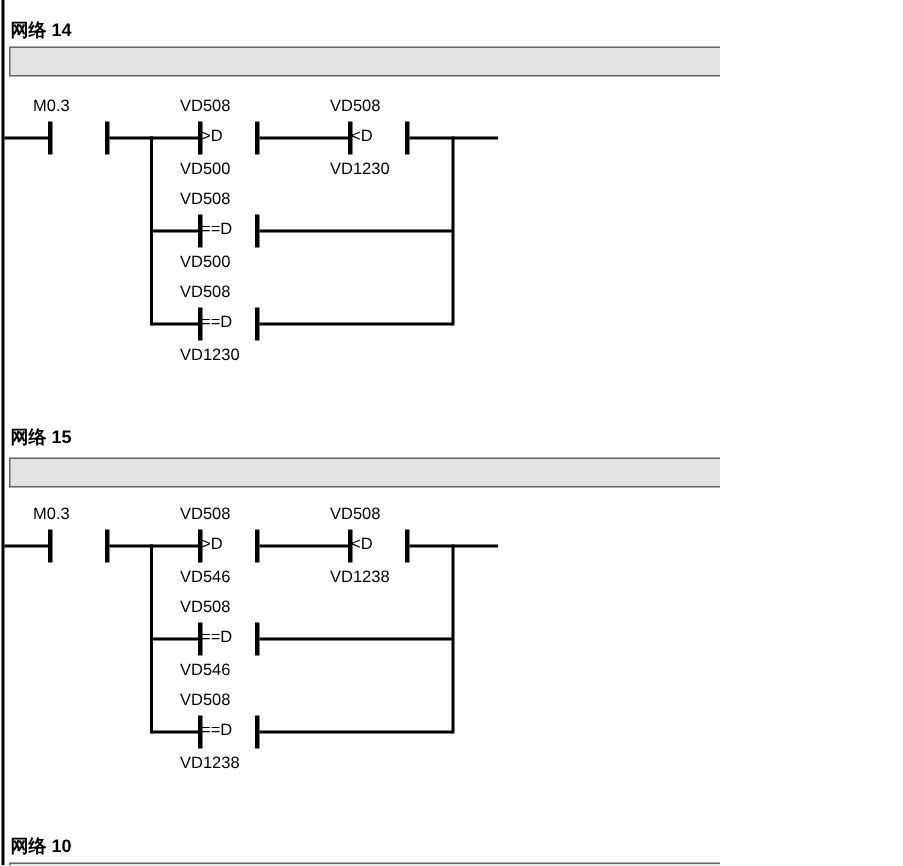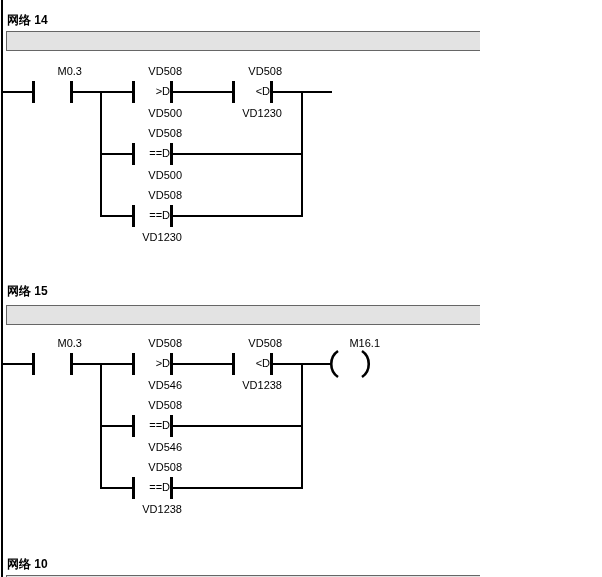--- a/index.html
+++ b/index.html
@@ -1,21 +1,21 @@
 <!DOCTYPE html>
 <html><head>
 <meta charset="utf-8">
 <style>
   html,body{margin:0;padding:0;background:#fff}
   #ladder{position:relative;width:480px;height:577px;background:#fff;overflow:hidden;
           font-family:"Liberation Sans",sans-serif}
   .wire,.bar{position:absolute;background:#000}
   .grp{position:absolute}
   .lbl{position:absolute;font:11px "Liberation Sans",sans-serif;color:#000;
-       text-align:right;white-space:nowrap;line-height:13px}
+       text-align:left;white-space:nowrap;line-height:13px}
   .title{position:absolute;left:7px;font:bold 12px "Liberation Sans",sans-serif;
          color:#000;white-space:nowrap;line-height:14px}
   .comment{position:absolute;left:6px;width:596px;height:20px;box-sizing:border-box}
   svg{position:absolute;display:block}
 </style>
 </head>
 <body>
 
 <div id="ladder">
     <div class="wire" style="left: 1px; top: 0px; width: 2px; height: 577px;"></div>
@@ -86,27 +86,20 @@
     <div class="wire" style="left: 173px; top: 363px; width: 60px; height: 2px;"></div>
     <div class="grp" style="left: 220px; top: 336px; width: 62px; height: 58px;">
       <div class="lbl" style="left: 0px; top: 1px; width: 62px;">VD508</div>
       <div class="bar" style="left: 12px; top: 17px; width: 3px; height: 22px;"></div>
       <div class="bar" style="left: 50px; top: 17px; width: 3px; height: 22px;"></div>
       <div class="lbl" style="left: 14px; top: 21px; width: 36px;">&lt;D</div>
       <div class="lbl" style="left: 0px; top: 43px; width: 62px;">VD1238</div>
     </div>
     <div class="wire" style="left: 273px; top: 363px; width: 29px; height: 2px;"></div>
     <div class="wire" style="left: 302px; top: 363px; width: 30px; height: 2px;"></div>
-    <div class="grp" style="left: 320px; top: 337px; width: 60px; height: 46px;">
-      <div class="lbl" style="left: 0px; top: 0px; width: 60px;">M16.1</div>
-      <svg width="60" height="30" viewBox="0 0 60 30" style="left: 0px; top: 12px;">
-        <path d="M18,2 C9,8 9,22 18,28" stroke="#000000" stroke-width="2.6" fill="none"></path>
-        <path d="M42,2 C51,8 51,22 42,28" stroke="#000000" stroke-width="2.6" fill="none"></path>
-      </svg>
-    </div>
     <div class="wire" style="left: 101px; top: 425px; width: 32px; height: 2px;"></div>
     <div class="grp" style="left: 120px; top: 398px; width: 62px; height: 58px;">
       <div class="lbl" style="left: 0px; top: 1px; width: 62px;">VD508</div>
       <div class="bar" style="left: 12px; top: 17px; width: 3px; height: 22px;"></div>
       <div class="bar" style="left: 50px; top: 17px; width: 3px; height: 22px;"></div>
       <div class="lbl" style="left: 14px; top: 21px; width: 36px;">==D</div>
       <div class="lbl" style="left: 0px; top: 43px; width: 62px;">VD546</div>
     </div>
     <div class="wire" style="left: 173px; top: 425px; width: 129px; height: 2px;"></div>
     <div class="wire" style="left: 101px; top: 487px; width: 32px; height: 2px;"></div>

